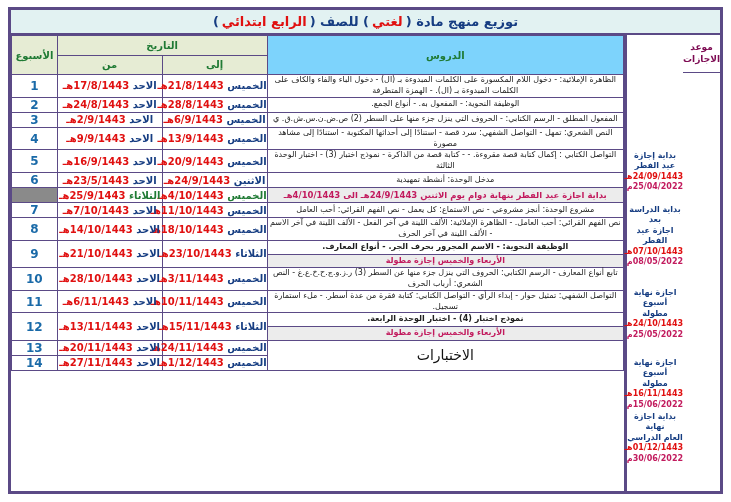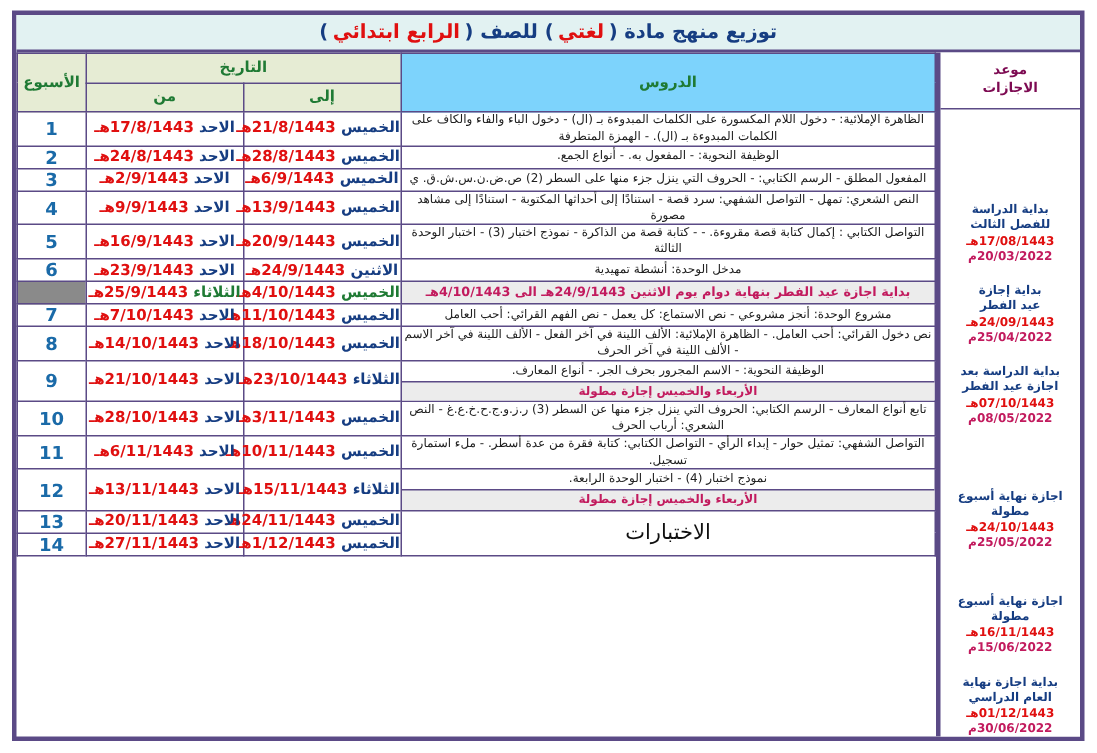--- a/index.html
+++ b/index.html
@@ -65,21 +65,20 @@
     min-height: 0;
   }
 
   
   .vac-col {
     box-sizing: border-box;
     width: 96px;
     min-width: 96px;
     border-left: 3px solid #5b4a86;
     display: flex;
-    flex-direction: column;
     background: #ffffff;
   }
   .vac-head {
     box-sizing: border-box;
     height: 38px;
     min-height: 38px;
     border-bottom: 1px solid #5b4a86;
     display: flex;
     flex-direction: column;
     align-items: center;
@@ -216,20 +215,21 @@
   .cellstack .main {
     flex: 1 1 auto;
     display: flex;
     align-items: center;
     justify-content: center;
     padding: 1px 4px;
     font-size: 8px;
     line-height: 1.35;
     text-align: center;
     color: #202020;
+    font-weight: bold;
   }
 </style>
 </head>
 <body>
 
 <div id="page">
   <div class="frame">
 
     <div class="title-bar">
       <span class="t-blue">توزيع منهج مادة (</span>
@@ -240,26 +240,20 @@
     </div>
 
     <div class="body-row">
 
       <div class="vac-col">
         <div class="vac-head">
           <div>موعد</div>
           <div>الاجازات</div>
         </div>
         <div class="vac-body" id="vac-body">
-            <div class="vac-note" style="top: 62px;">
-              <span class="lbl">بداية الدراسة</span>
-              <span class="lbl">للفصل الثالث</span>
-              <span class="dh">17/08/1443هـ</span>
-              <span class="dm">20/03/2022م</span>
-            </div>
             <div class="vac-note" style="top: 116px;">
               <span class="lbl">بداية إجازة</span>
               <span class="lbl">عيد الفطر</span>
               <span class="dh">24/09/1443هـ</span>
               <span class="dm">25/04/2022م</span>
             </div>
             <div class="vac-note" style="top: 170px;">
               <span class="lbl">بداية الدراسة بعد</span>
               <span class="lbl">اجازة عيد الفطر</span>
               <span class="dh">07/10/1443هـ</span>
@@ -332,37 +326,37 @@
               </tr>
               <tr>
                 <td class="lesson">التواصل الكتابي : إكمال كتابة قصة مقروءة. - - كتابة قصة من الذاكرة - نموذج اختبار (3) - اختبار الوحدة الثالثة</td>
                 <td class="date"><span class="day">الخميس</span><span class="num"> 20/9/1443هـ</span></td>
                 <td class="date"><span class="day">الاحد</span><span class="num"> 16/9/1443هـ</span></td>
                 <td class="week">5</td>
               </tr>
               <tr>
                 <td class="lesson">مدخل الوحدة: أنشطة تمهيدية</td>
                 <td class="date"><span class="day">الاثنين</span><span class="num"> 24/9/1443هـ</span></td>
-                <td class="date"><span class="day">الاحد</span><span class="num"> 23/9/1443هـ</span></td>
+                <td class="date"><span class="day">الاحد</span><span class="num"> 23/5/1443هـ</span></td>
                 <td class="week">6</td>
               </tr>
               <tr class="eid">
                 <td class="eid-text">بداية اجازة عيد الفطر بنهاية دوام يوم الاثنين 24/9/1443هـ الى 4/10/1443هـ</td>
                 <td class="date"><span class="day">الخميس</span><span class="num"> 4/10/1443هـ</span></td>
                 <td class="date"><span class="day">الثلاثاء</span><span class="num"> 25/9/1443هـ</span></td>
                 <td class="week week-grey"></td>
               </tr>
               <tr>
                 <td class="lesson">مشروع الوحدة: أنجز مشروعي - نص الاستماع: كل يعمل - نص الفهم القرائي: أحب العامل</td>
                 <td class="date"><span class="day">الخميس</span><span class="num"> 11/10/1443هـ</span></td>
                 <td class="date"><span class="day">الاحد</span><span class="num"> 7/10/1443هـ</span></td>
                 <td class="week">7</td>
               </tr>
               <tr>
-                <td class="lesson">نص دخول القرائي: أحب العامل. - الظاهرة الإملائية: الألف اللينة في آخر الفعل - الألف اللينة في آخر الاسم - الألف اللينة في آخر الحرف</td>
+                <td class="lesson">نص الفهم القرائي: أحب العامل. - الظاهرة الإملائية: الألف اللينة في آخر الفعل - الألف اللينة في آخر الاسم - الألف اللينة في آخر الحرف</td>
                 <td class="date"><span class="day">الخميس</span><span class="num"> 18/10/1443هـ</span></td>
                 <td class="date"><span class="day">الاحد</span><span class="num"> 14/10/1443هـ</span></td>
                 <td class="week">8</td>
               </tr>
               <tr>
                 <td class="lesson" style="padding: 0px;">
                   <div class="cellstack">
                     <div class="main">الوظيفة النحوية: - الاسم المجرور بحرف الجر. - أنواع المعارف.</div>
                     <div class="subnote">الأربعاء والخميس إجازة مطولة</div>
                   </div>

